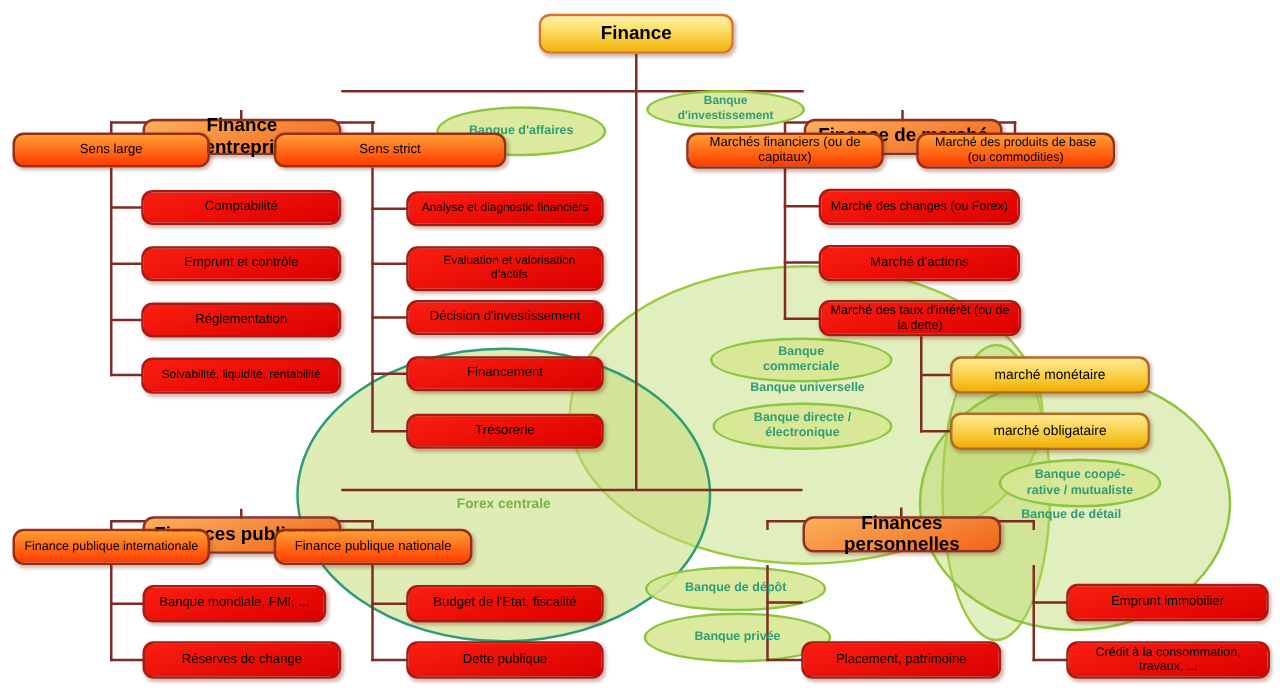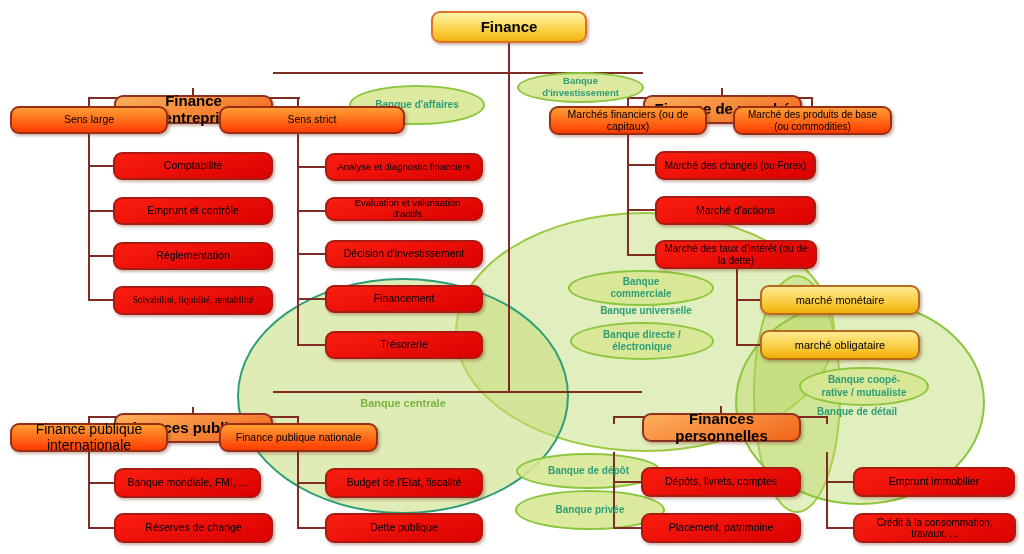--- a/index.html
+++ b/index.html
@@ -97,51 +97,50 @@
     <div class="line" style="left: 826px; top: 527px; width: 28px; height: 2px;"></div>
     <div class="node yellow-lg" style="left: 431px; top: 11px; width: 156px; height: 32px;">Finance</div>
     <div class="node orange-lg" style="left: 114px; top: 59px; width: 159px; height: 29px;">Finance d'entreprise</div>
     <div class="node orange-lg" style="left: 643px; top: 59px; width: 159px; height: 29px;">Finance de marché</div>
     <div class="node orange-lg" style="left: 114px; top: 377px; width: 159px; height: 30px;">Finances publiques</div>
     <div class="node orange-lg" style="left: 642px; top: 377px; width: 159px; height: 29px;">Finances personnelles</div>
     <div class="node orange" style="left: 10px; top: 106px; width: 158px; height: 28px;">Sens large</div>
     <div class="node orange" style="left: 219px; top: 106px; width: 186px; height: 28px;">Sens strict</div>
     <div class="node orange" style="left: 549px; top: 106px; width: 158px; height: 29px;">Marchés financiers (ou de capitaux)</div>
     <div class="node orange" style="left: 733px; top: 106px; width: 159px; height: 29px; font-size: 10px;">Marché des produits de base (ou commodities)</div>
-    <div class="node orange" style="left: 10px; top: 423px; width: 158px; height: 29px; font-size: 14px;">Finance publique internationale</div>
+    <div class="node orange" style="left: 10px; top: 423px; width: 158px; height: 29px; font-size: 10px;">Finance publique internationale</div>
     <div class="node orange" style="left: 219px; top: 423px; width: 159px; height: 29px;">Finance publique nationale</div>
     <div class="node red" style="left: 113px; top: 152px; width: 160px; height: 28px;">Comptabilité</div>
     <div class="node red" style="left: 113px; top: 197px; width: 160px; height: 28px;">Emprunt et contrôle</div>
     <div class="node red" style="left: 113px; top: 242px; width: 160px; height: 28px;">Réglementation</div>
-    <div class="node red" style="left: 113px; top: 286px; width: 160px; height: 29px; font-size: 9.5px; font-family: Liberation Serif, serif;">Solvabilité, liquidité, rentabilité</div>
+    <div class="node red" style="left: 113px; top: 286px; width: 160px; height: 29px; font-size: 9.5px;">Solvabilité, liquidité, rentabilité</div>
     <div class="node red" style="left: 325px; top: 153px; width: 158px; height: 28px; font-size: 9.5px;">Analyse et diagnostic financiers</div>
-    <div class="node red" style="left: 325px; top: 197px; width: 158px; height: 24px; font-size: 9.5px; padding-left: 12px;">Evaluation et valorisation d'actifs</div>
+    <div class="node red" style="left: 325px; top: 197px; width: 158px; height: 36px; font-size: 9.5px; padding-left: 12px;">Evaluation et valorisation d'actifs</div>
     <div class="node red" style="left: 325px; top: 240px; width: 158px; height: 28px;">Décision d'investissement</div>
     <div class="node red" style="left: 325px; top: 285px; width: 158px; height: 28px;">Financement</div>
     <div class="node red" style="left: 325px; top: 331px; width: 158px; height: 28px;">Trésorerie</div>
     <div class="node red" style="left: 655px; top: 151px; width: 161px; height: 29px; font-size: 10px;">Marché des changes (ou Forex)</div>
     <div class="node red" style="left: 655px; top: 196px; width: 161px; height: 29px;">Marché d'actions</div>
     <div class="node red" style="left: 655px; top: 240px; width: 162px; height: 29px; font-size: 10px;">Marché des taux d'intérêt (ou de la dette)</div>
     <div class="node yellow-sm" style="left: 760px; top: 285px; width: 160px; height: 30px;">marché monétaire</div>
     <div class="node yellow-sm" style="left: 760px; top: 330px; width: 160px; height: 30px;">marché obligataire</div>
     <div class="node red" style="left: 114px; top: 468px; width: 147px; height: 30px;">Banque mondiale, FMI, ...</div>
     <div class="node red" style="left: 114px; top: 513px; width: 159px; height: 30px;">Réserves de change</div>
     <div class="node red" style="left: 325px; top: 468px; width: 158px; height: 30px;">Budget de l'Etat, fiscalité</div>
     <div class="node red" style="left: 325px; top: 513px; width: 158px; height: 30px;">Dette publique</div>
-    <div class="node red" style="left: 641px; top: 467px; width: 160px; height: 30px;">Dépôts, livrets, comptes</div>
     <div class="node red" style="left: 641px; top: 513px; width: 160px; height: 30px;">Placement, patrimoine</div>
     <div class="node red" style="left: 853px; top: 467px; width: 162px; height: 30px;">Emprunt immobilier</div>
     <div class="node red" style="left: 853px; top: 513px; width: 163px; height: 30px; font-size: 10px;">Crédit à la consommation, travaux, ...</div>
     <div class="bank-text" style="left: 349px; top: 85px; width: 136px; height: 40px;">Banque d'affaires</div>
     <div class="bank-text" style="left: 509px; top: 70px; width: 143px; height: 34px; font-size: 9.5px;">Banque
 d'investissement</div>
     <div class="bank-text" style="left: 568px; top: 270px; width: 146px; height: 36px;">Banque
 commerciale</div>
     <div class="bank-text" style="left: 586px; top: 303px; width: 120px; height: 16px;">Banque universelle</div>
     <div class="bank-text" style="left: 570px; top: 322px; width: 144px; height: 38px;">Banque directe /
 électronique</div>
-    <div class="bank-text" style="left: 348px; top: 396px; width: 110px; height: 16px; color: rgb(122, 179, 62); font-size: 11px;">Banque centrale</div>
+    <div class="bank-text" style="left: 348px; top: 396px; width: 110px; height: 16px; color: rgb(122, 179, 62); font-size: 11px;">Forex centrale</div>
     <div class="bank-text" style="left: 793px; top: 367px; width: 142px; height: 39px;">Banque coopé-
 rative / mutualiste</div>
     <div class="bank-text" style="left: 797px; top: 405px; width: 120px; height: 15px;">Banque de détail</div>
     <div class="bank-text" style="left: 516px; top: 453px; width: 145px; height: 36px;">Banque de dépôt</div>
     <div class="bank-text" style="left: 515px; top: 490px; width: 150px; height: 40px;">Banque privée</div>
   </div>
 
 </body></html>

